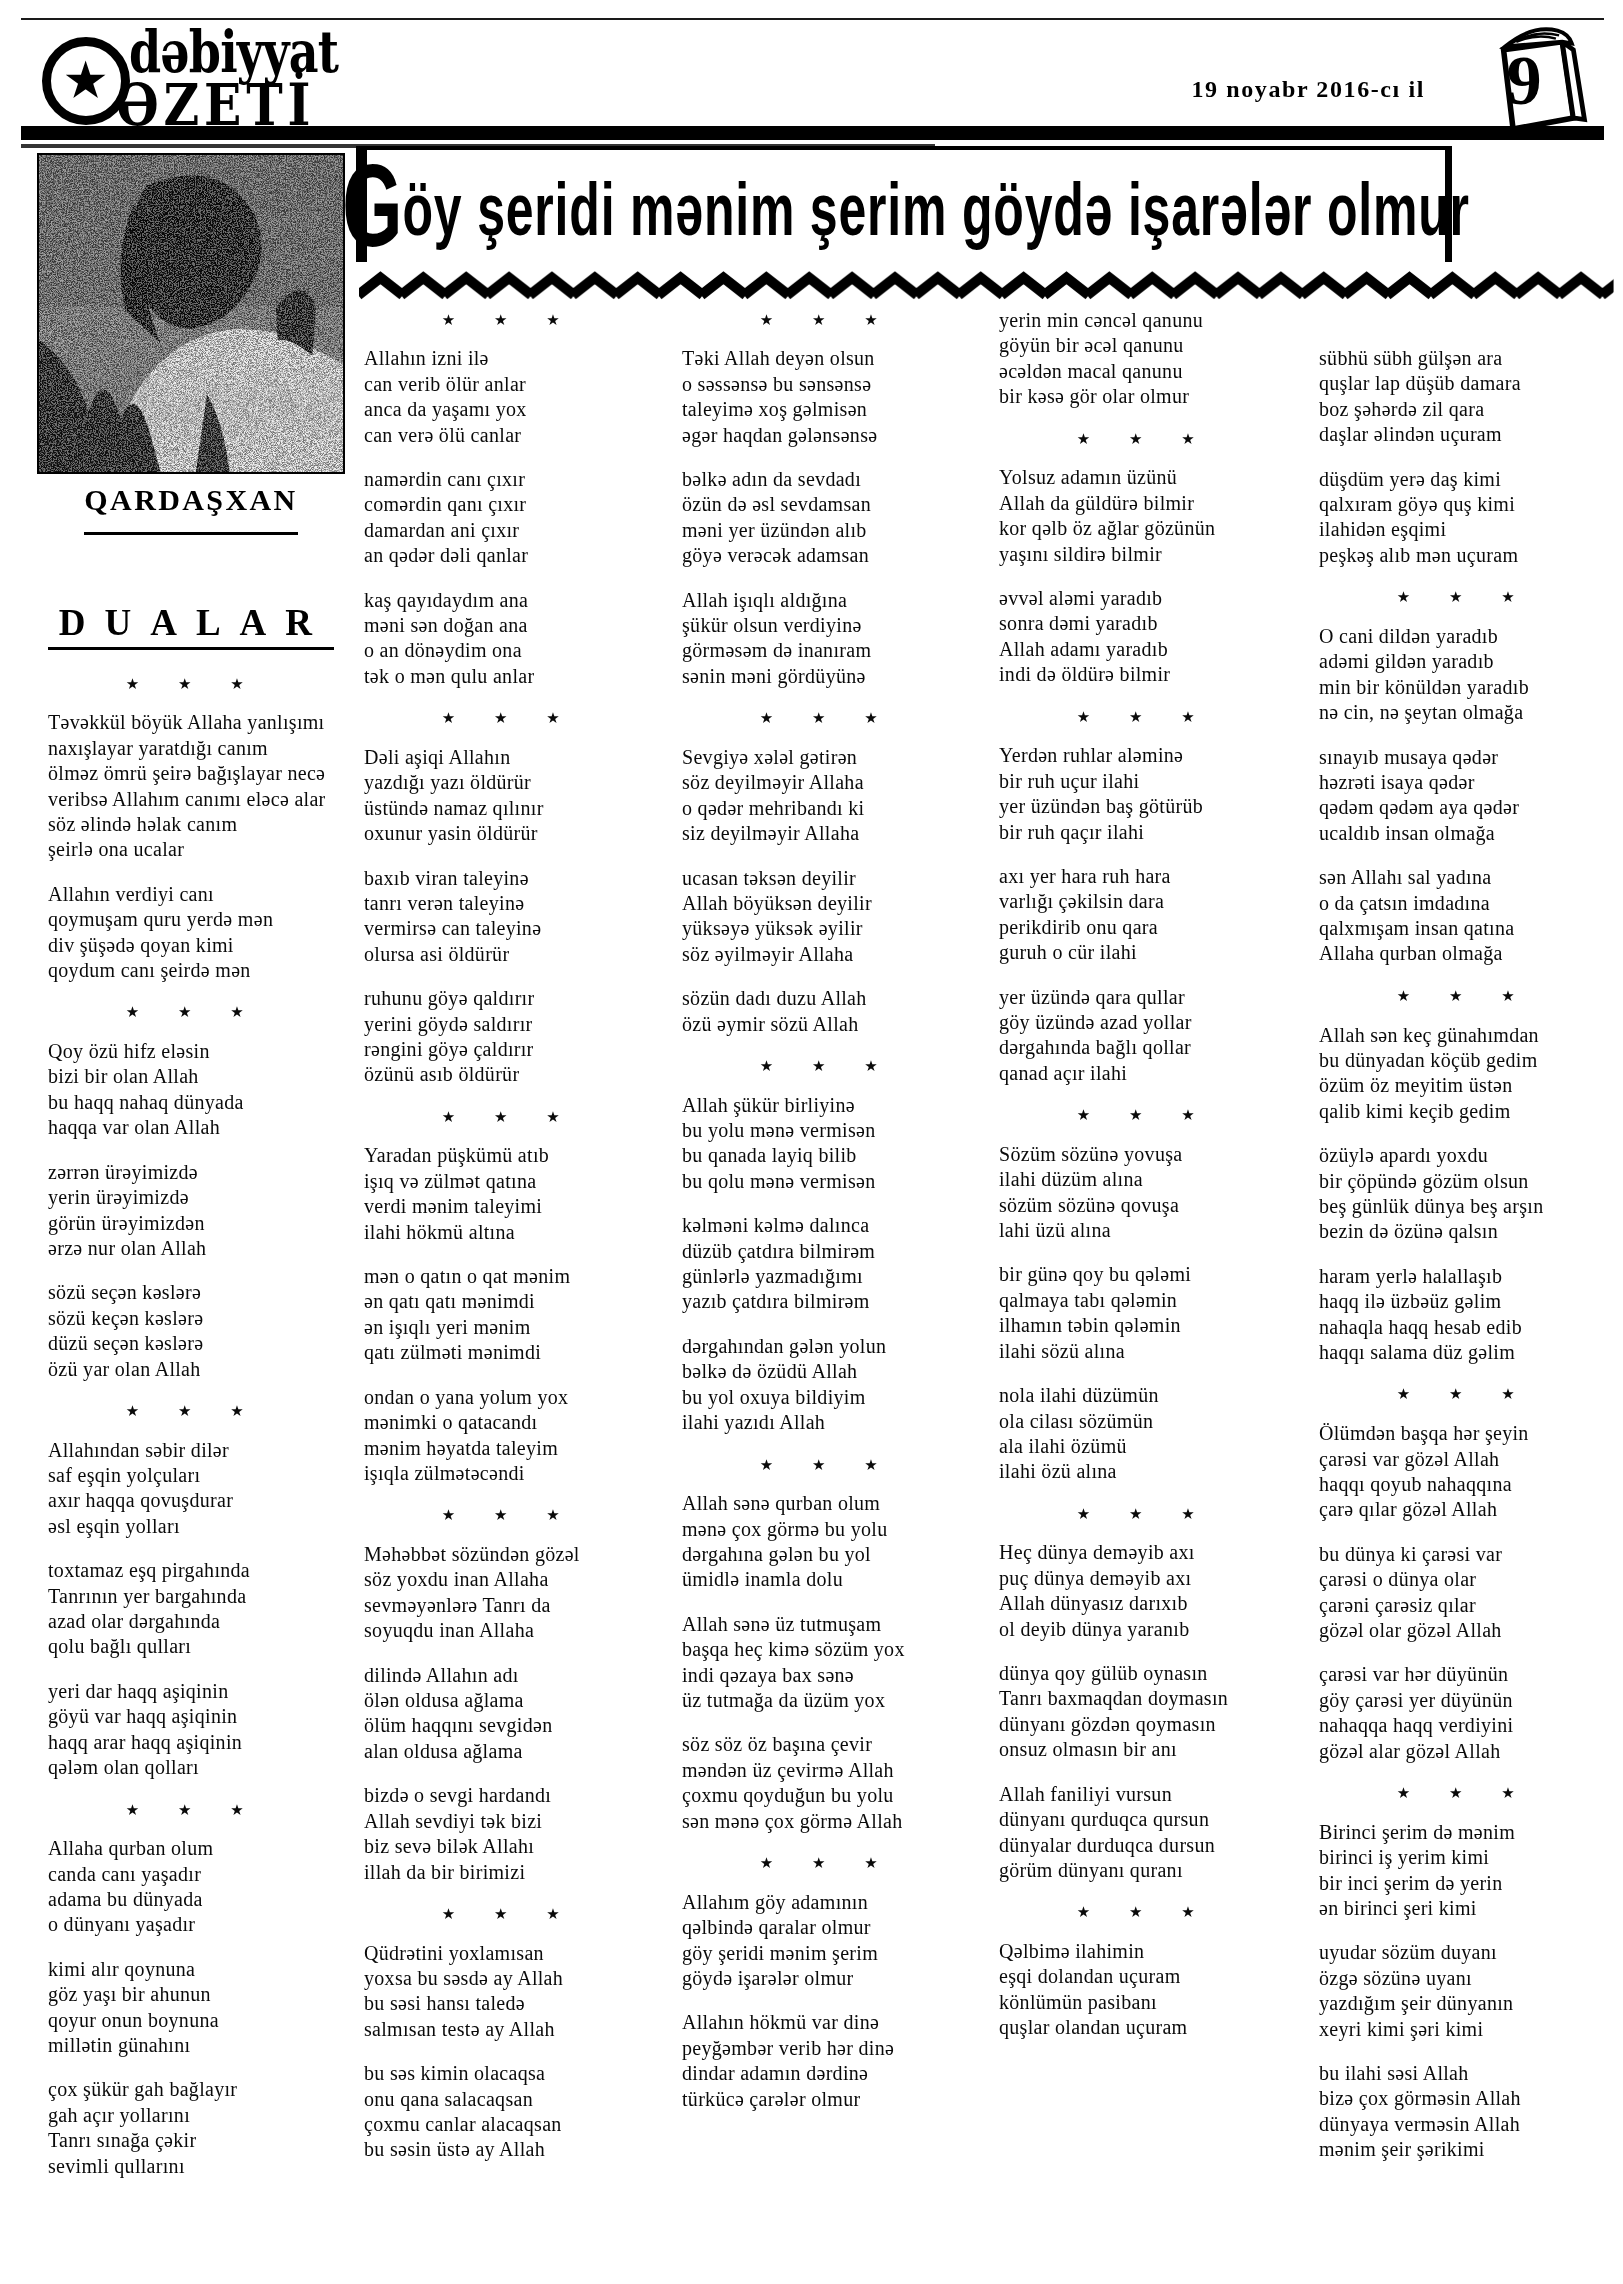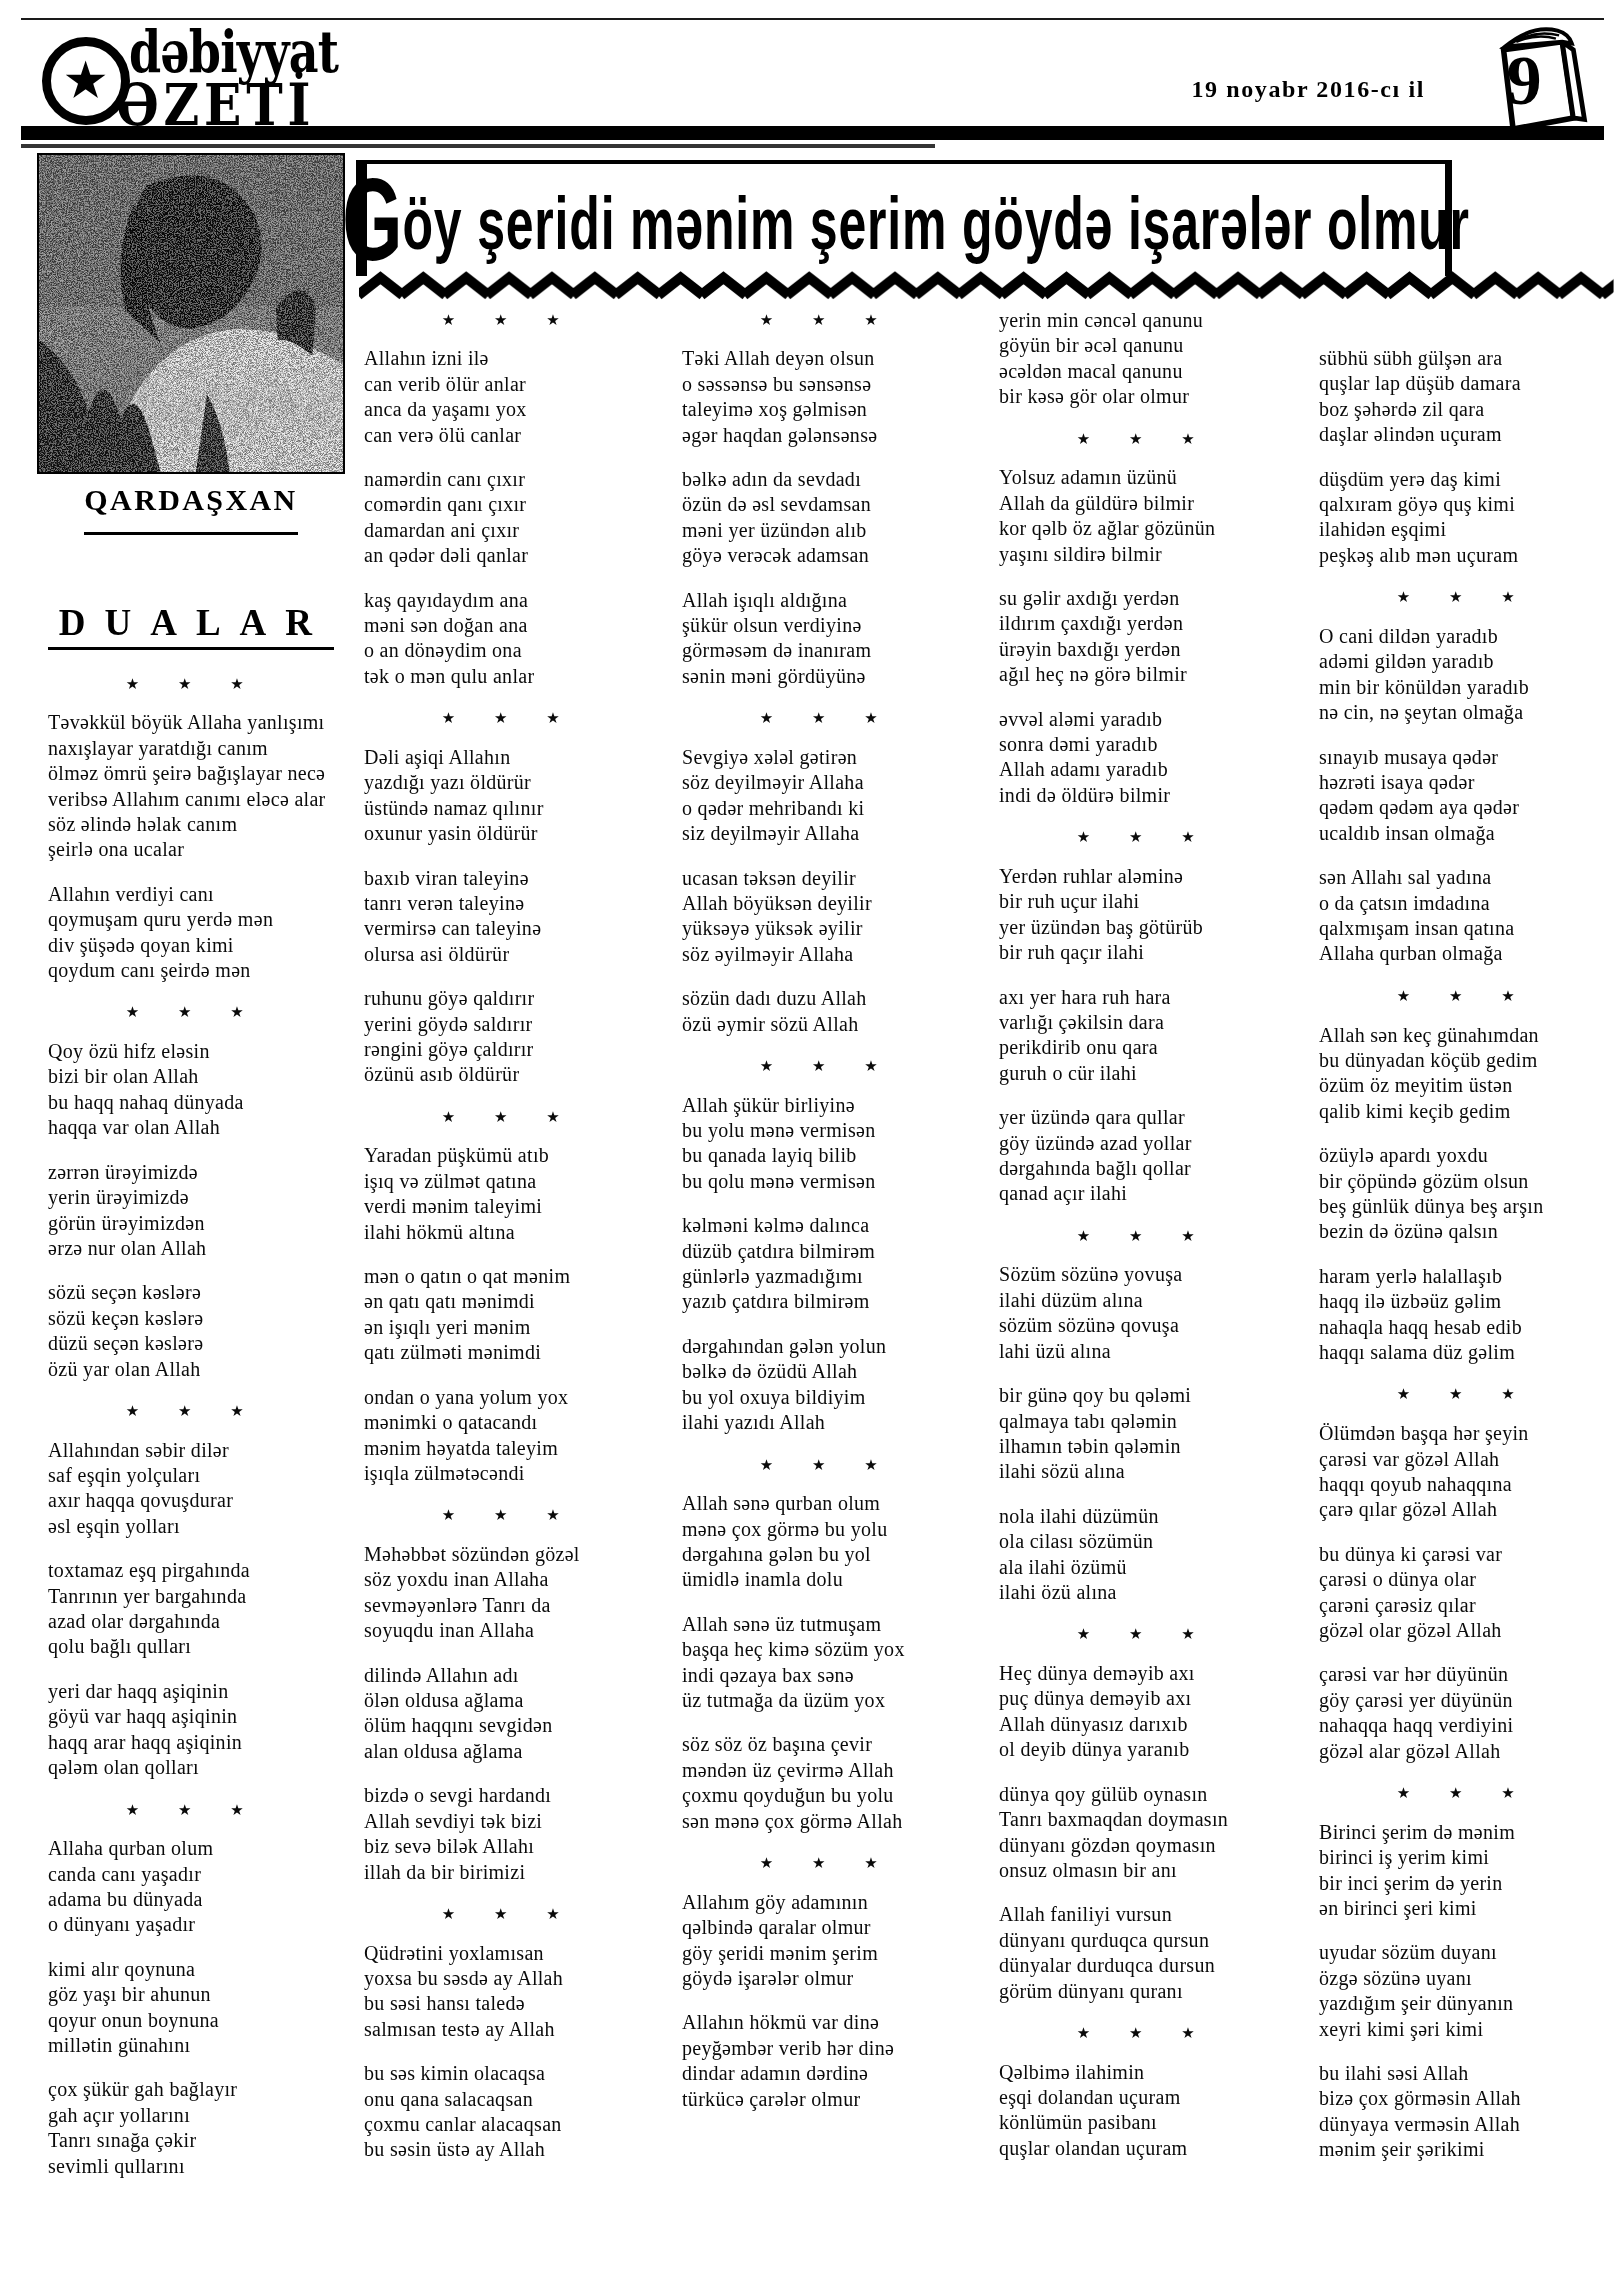--- a/index.html
+++ b/index.html
@@ -19,21 +19,21 @@
   .masthead-date{position:absolute;right:199px;top:76px;font-size:24px;font-weight:bold;
                  letter-spacing:1.6px;white-space:nowrap;}
   .page-badge{position:absolute;right:30px;top:17.5px;width:119px;height:119px;}
   .page-badge svg{width:100%;height:100%;}
   .page-badge text{font-family:"Liberation Serif",serif;font-weight:bold;font-size:88px;}
 
   .rule-thick{position:absolute;left:20.7px;top:126px;width:1583px;height:13.5px;background:#000;}
   .rule-thin{position:absolute;left:20.7px;top:144px;width:914px;height:4px;background:#111;opacity:.85;}
 
   
-  .headline-box{position:absolute;left:356px;top:160px;width:1096px;height:116px;box-sizing:border-box;
+  .headline-box{position:absolute;left:356px;top:146px;width:1096px;height:116px;box-sizing:border-box;
                 border-top:4.8px solid #000;border-left:11px solid #000;border-right:7.1px solid #000;
                 display:flex;align-items:center;justify-content:center;background:#fff;}
   .headline-text{font-family:"Liberation Sans",sans-serif;font-weight:bold;font-size:50px;
                  letter-spacing:0.8px;white-space:nowrap;transform:scaleY(1.5);}
   .headline-initial{font-size:1.55em;vertical-align:-0.10em;letter-spacing:0;}
   .zigzag{position:absolute;left:359px;top:269px;width:1255px;height:35px;}
 
   
   .photo-frame{position:absolute;left:37px;top:153px;width:308px;height:321px;border:2.4px solid #000;
                background:#444;box-sizing:border-box;}
@@ -396,26 +396,20 @@
         <div class="line">bir kəsə gör olar olmur</div>
       </div>
       <div class="stars">★ ★ ★</div>
       <div class="stanza">
         <div class="line">Yolsuz adamın üzünü</div>
         <div class="line">Allah da güldürə bilmir</div>
         <div class="line">kor qəlb öz ağlar gözünün</div>
         <div class="line">yaşını sildirə bilmir</div>
       </div>
       <div class="stanza">
-        <div class="line">su gəlir axdığı yerdən</div>
-        <div class="line">ildırım çaxdığı yerdən</div>
-        <div class="line">ürəyin baxdığı yerdən</div>
-        <div class="line">ağıl heç nə görə bilmir</div>
-      </div>
-      <div class="stanza">
         <div class="line">əvvəl aləmi yaradıb</div>
         <div class="line">sonra dəmi yaradıb</div>
         <div class="line">Allah adamı yaradıb</div>
         <div class="line">indi də öldürə bilmir</div>
       </div>
       <div class="stars">★ ★ ★</div>
       <div class="stanza">
         <div class="line">Yerdən ruhlar aləminə</div>
         <div class="line">bir ruh uçur ilahi</div>
         <div class="line">yer üzündən baş götürüb</div>

